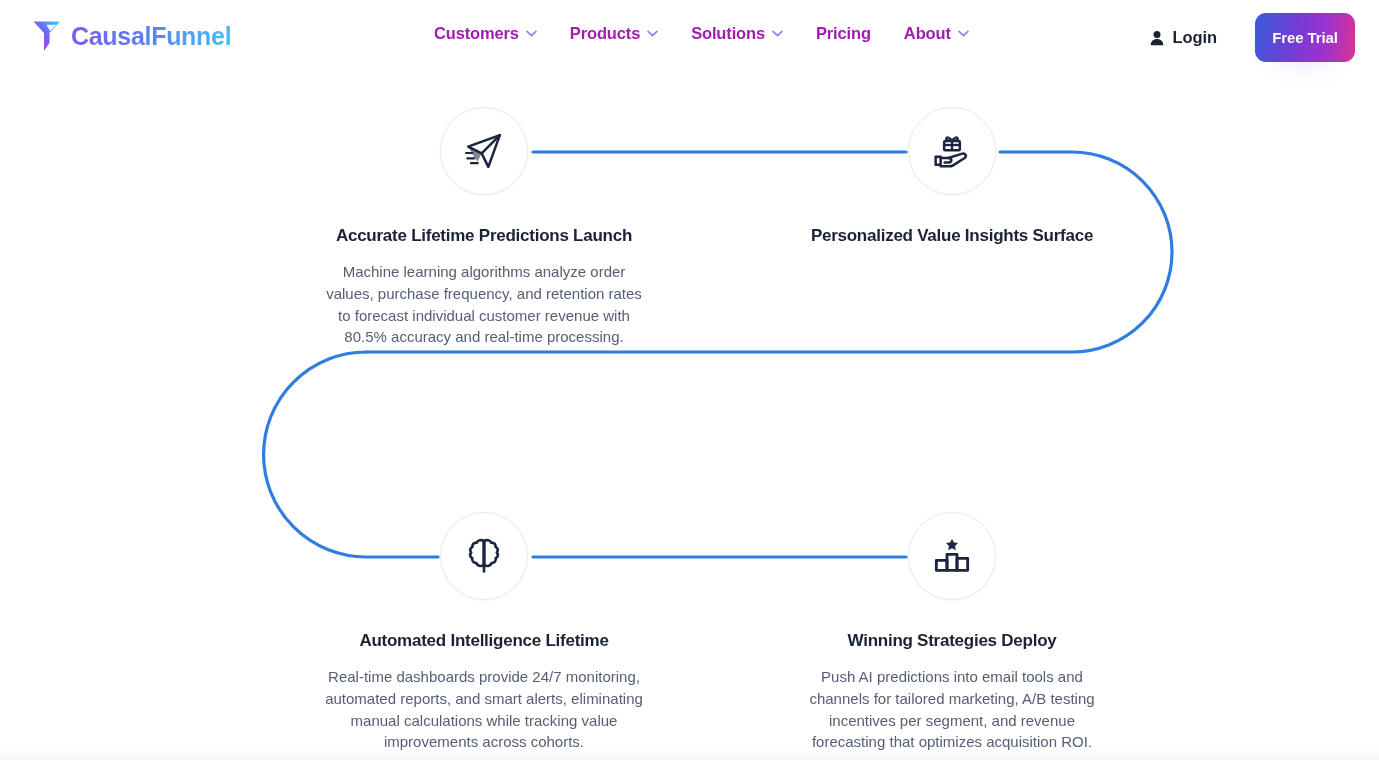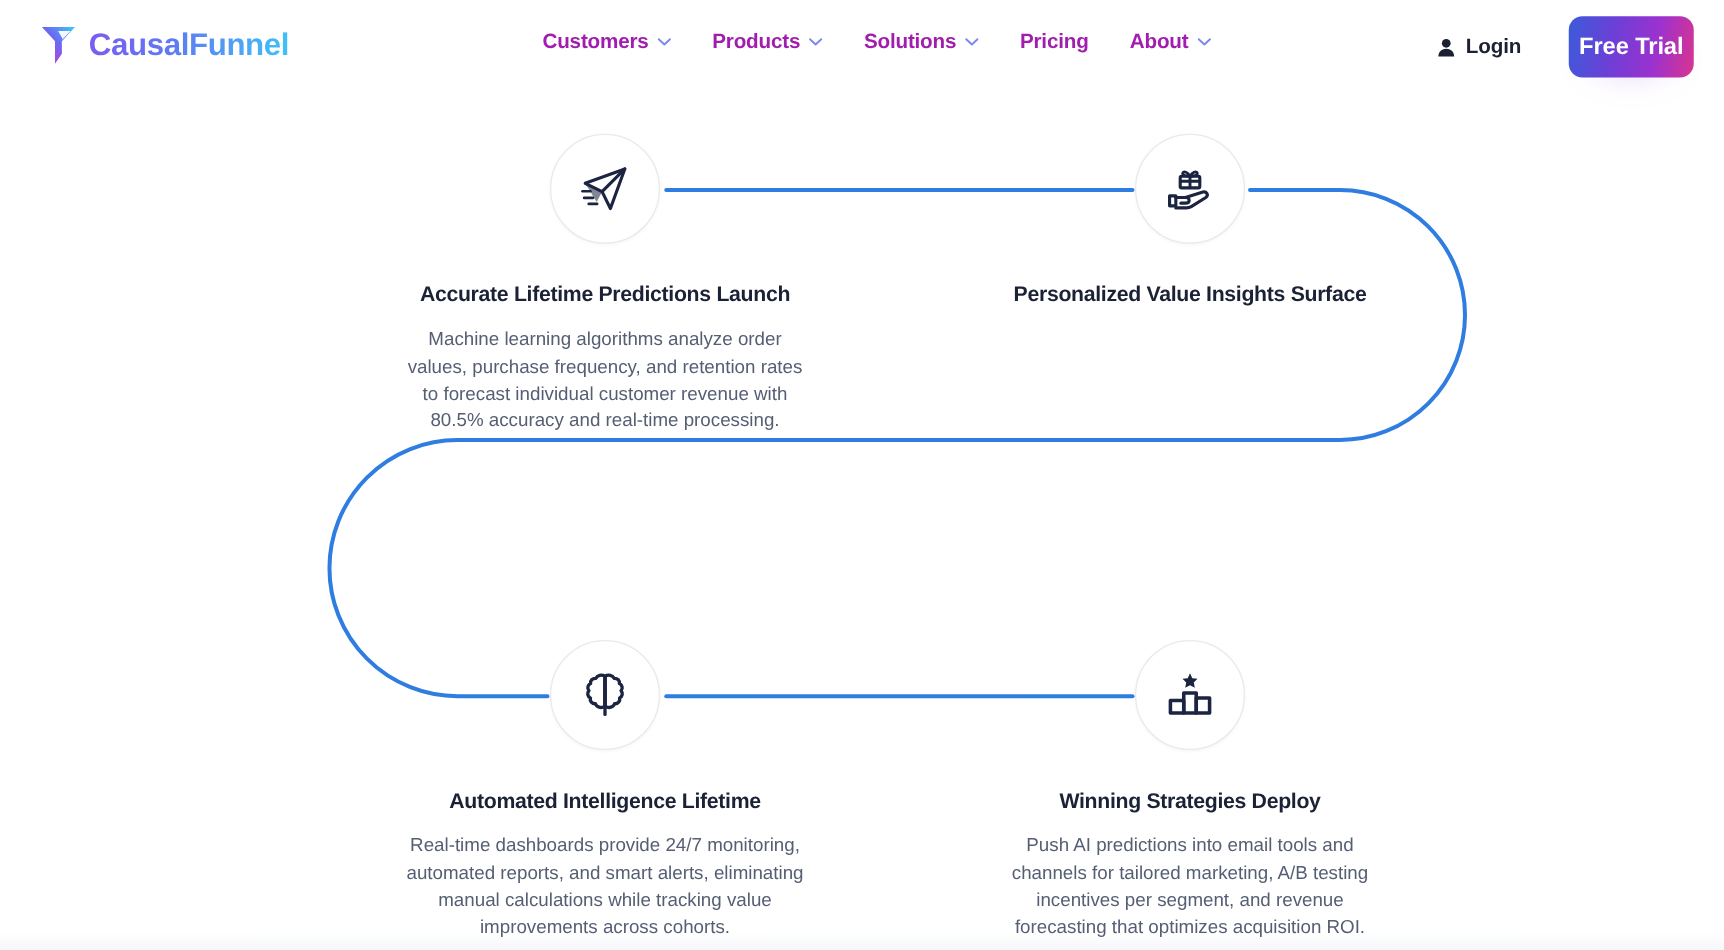--- a/index.html
+++ b/index.html
@@ -111,21 +111,21 @@
   }
   .cta {
     position: relative;
     width: 100px;
     height: 49px;
     border: none;
     border-radius: 11px;
     background: linear-gradient(100deg, #3b5bdb 0%, #6d3fd6 36%, #9b32cf 68%, #d9348f 100%);
     color: #ffffff;
     font-family: inherit;
-    font-size: 19px;
+    font-size: 15px;
     font-weight: bold;
     letter-spacing: -0.1px;
     cursor: pointer;
     display: flex;
     align-items: center;
     justify-content: center;
   }
 
   
   .flow {

